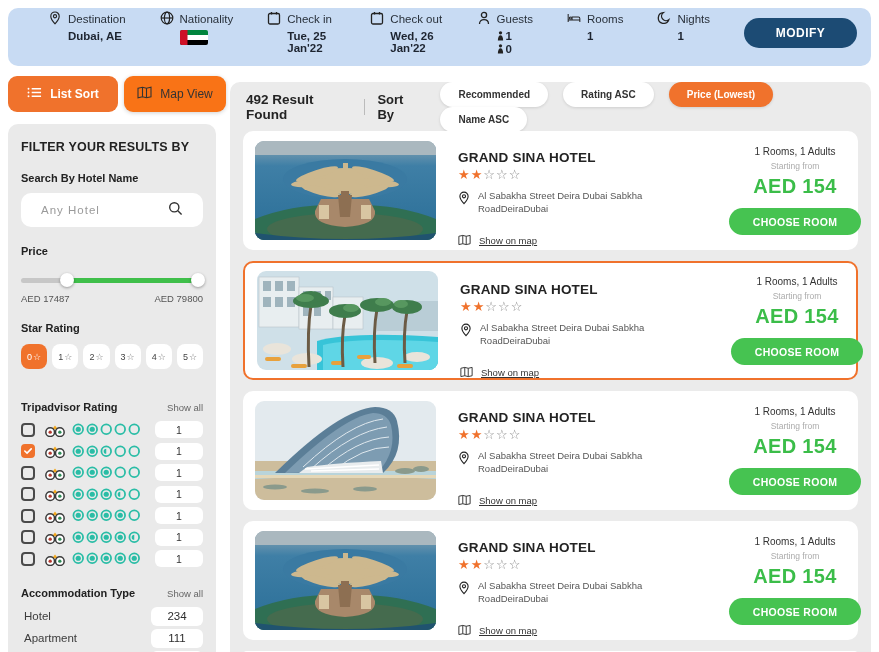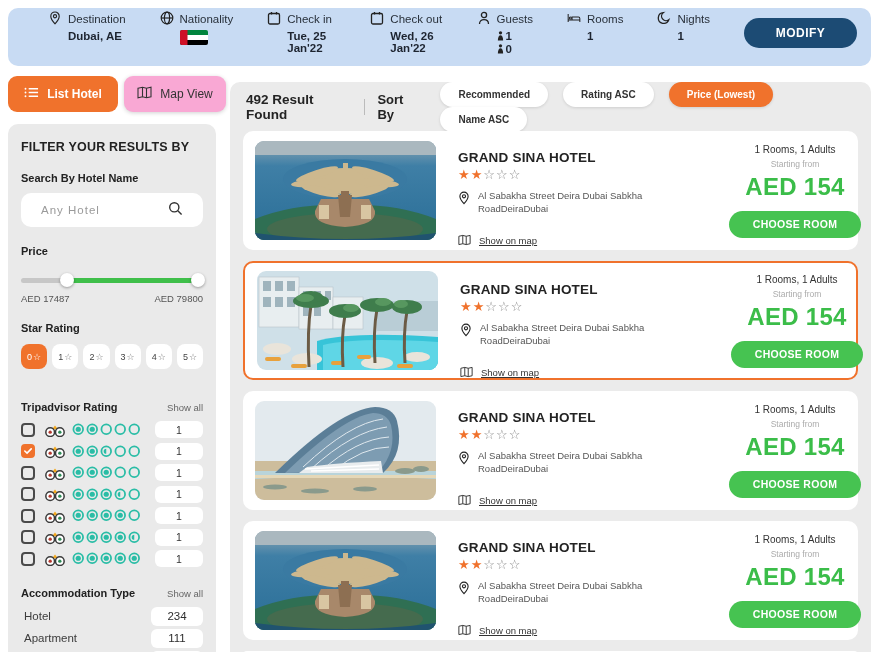--- a/index.html
+++ b/index.html
@@ -19,21 +19,21 @@
   .guest-grp svg { width:7px; height:10px; }
   .modify-btn { margin-left:auto; width:124px; height:30px; background:#1c4b74; color:#fff;
     border:none; border-radius:15px; font-size:12px; font-weight:bold; letter-spacing:.5px;
     font-family:inherit; cursor:pointer; }
 
   
   .view-toggle { position:absolute; left:8px; top:76px; display:flex; }
   .vt-btn { height:36px; display:flex; align-items:center; gap:8px; font-size:12px;
     border-radius:9px; cursor:pointer; font-weight:bold; }
   .vt-list { width:110px; background:#f0722c; color:#fff; justify-content:center; z-index:2; }
-  .vt-map { width:102px; background:#f9a8d4; color:#333; justify-content:center; margin-left:6px;
+  .vt-map { width:102px; background:#f97316; color:#333; justify-content:center; margin-left:6px;
     box-shadow:0 1px 4px rgba(0,0,0,.18); font-weight:normal; }
   .vt-btn svg { width:15px; height:13px; }
 
   
   .sidebar { position:absolute; left:8px; top:124px; width:208px; bottom:0;
     background:#eaeaea; border-radius:10px 10px 0 0; padding:16px 13px; overflow:hidden; }
   .f-title { font-size:12.5px; font-weight:bold; letter-spacing:.2px; color:#222; }
   .f-sub { font-size:11px; font-weight:bold; color:#222; margin-top:18px; }
   .search-box { margin-top:9px; height:34px; background:#fff; border-radius:10px;
     display:flex; align-items:center; padding:0 20px; }
@@ -104,21 +104,21 @@
   .c-addr { display:flex; gap:8px; margin-top:9px; width:250px; }
   .c-addr svg { width:12px; height:14px; flex:0 0 auto; margin-top:1px; }
   .c-addr span { font-size:9.5px; color:#555; line-height:1.35; }
   .c-map { display:flex; gap:8px; align-items:center; margin-top:6px; cursor:pointer; }
   .c-map svg { width:13px; height:12px; }
   .c-map span { font-size:9.5px; color:#333; text-decoration:underline;margin-top:12px; }
   .card-div { width:1px; height:95px; background:#ddd; margin:0 4px; }
   .card-right { width:158px; text-align:center; flex:0 0 auto; }
   .c-occ { font-size:10px; color:#333; }
   .c-start { font-size:8.5px; color:#ababab; margin-top:4px; }
-  .c-price { font-size:24px; font-weight:bold; color:#3bbd49; margin-top:4px; letter-spacing:.3px; }
+  .c-price { font-size:20px; font-weight:bold; color:#3bbd49; margin-top:4px; letter-spacing:.3px; }
   .c-cta { margin-top:10px; width:132px; height:27px; background:#46c351; color:#fff; border:none;
     border-radius:14px; font-size:10.5px; font-weight:bold; letter-spacing:.3px;
     font-family:Liberation Sans, sans-serif; cursor:pointer; }
   .card.partial { height:8px; margin-bottom:0; padding:0; }
 </style>
 </head>
 <body>
 
 <div class="topbar">
   <div id="topbar-fields" style="display:flex">
@@ -218,21 +218,21 @@
 <div class="view-toggle">
   <div class="vt-btn vt-list">
     <span id="list-icon-slot"><svg viewBox="0 0 16 12" stroke="#fff" stroke-width="1.6" fill="#fff">
           <circle cx="1.6" cy="2" r="1" stroke="none"></circle>
           <circle cx="1.6" cy="6" r="1" stroke="none"></circle>
           <circle cx="1.6" cy="10" r="1" stroke="none"></circle>
           <line x1="5" y1="2" x2="15" y2="2"></line>
           <line x1="5" y1="6" x2="15" y2="6"></line>
           <line x1="5" y1="10" x2="15" y2="10"></line>
         </svg></span>
-    <span>List Hotel</span>
+    <span>List Sort</span>
   </div>
   <div class="vt-btn vt-map">
     <span id="map-icon-slot"><svg viewBox="0 0 15 13" fill="none" stroke="#333" stroke-width="1.1">
           <path d="M1 2.2 5.5 1.2 9.5 2.2 14 1.2V10.8L9.5 11.8 5.5 10.8 1 11.8Z"></path>
           <line x1="5.5" y1="1.2" x2="5.5" y2="10.8"></line>
           <line x1="9.5" y1="2.2" x2="9.5" y2="11.8"></line>
         </svg></span>
     <span>Map View</span>
   </div>
 </div>

